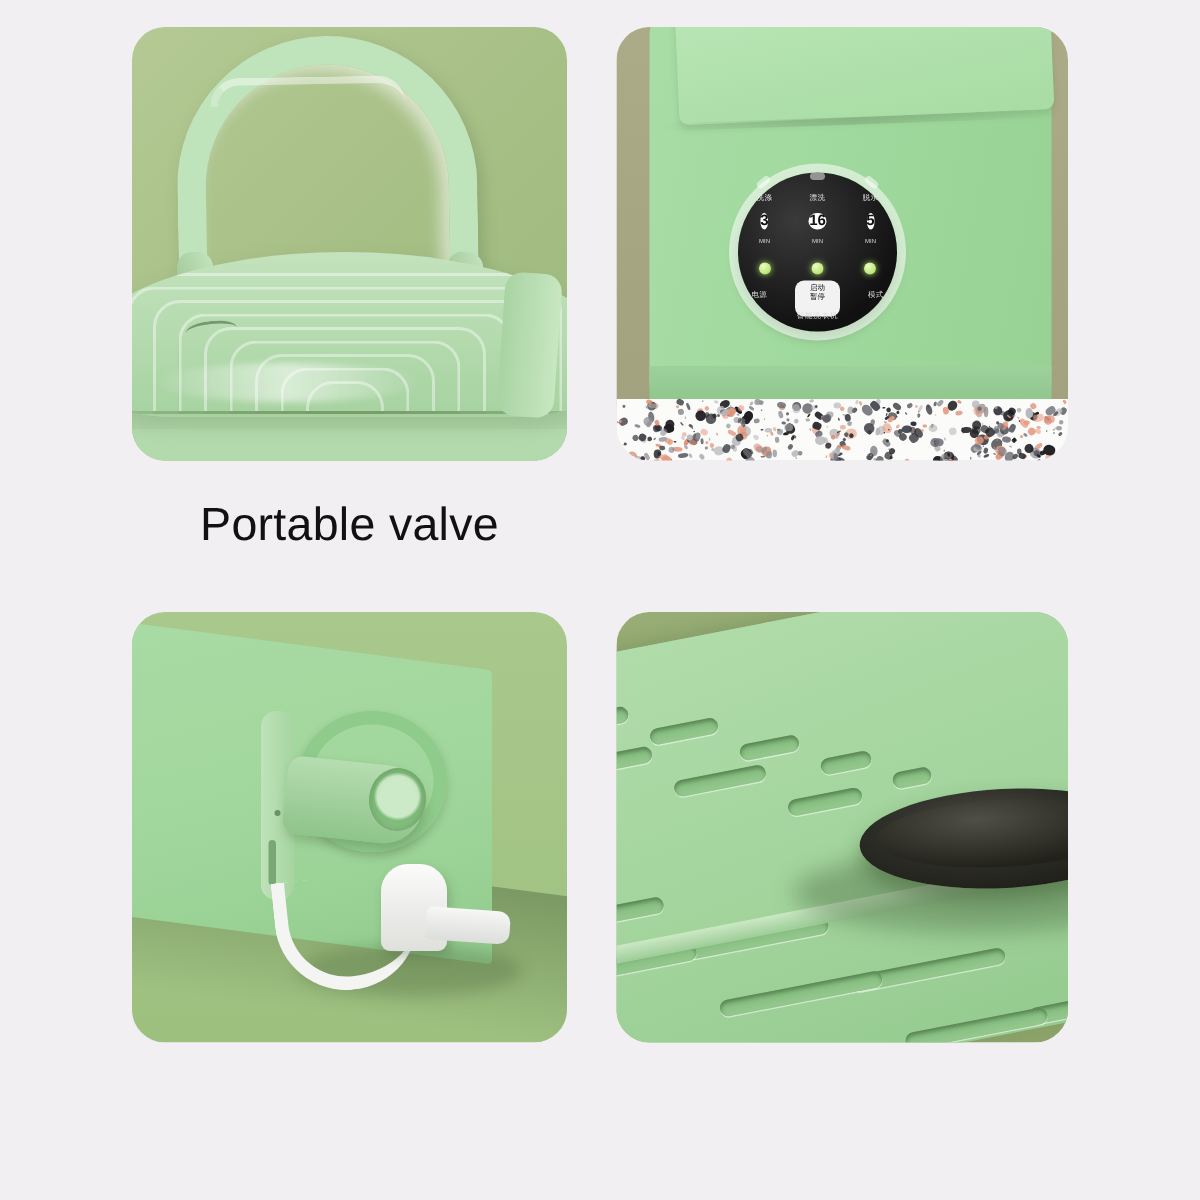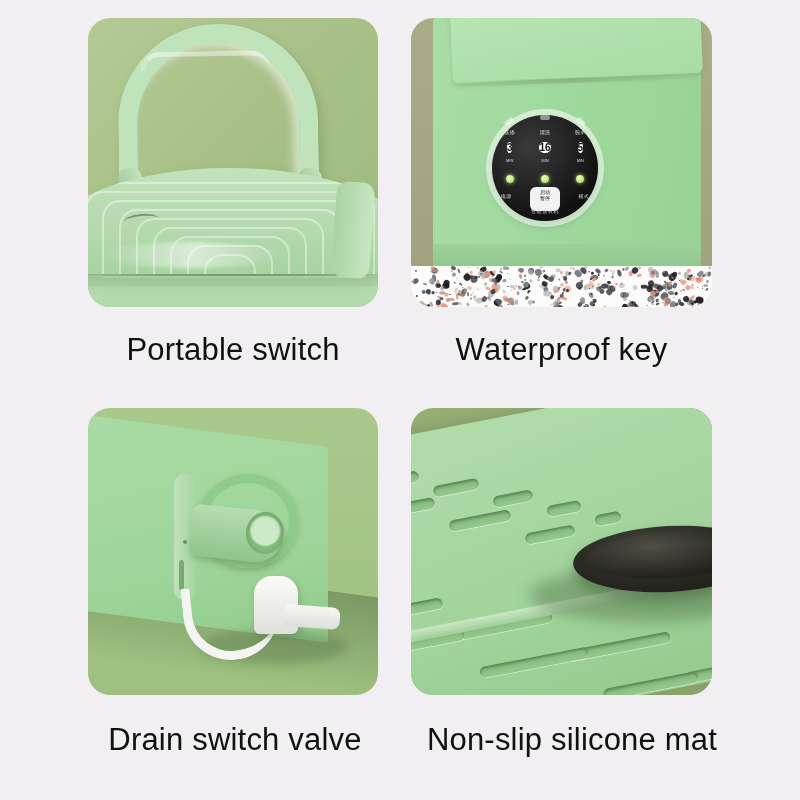--- a/index.html
+++ b/index.html
@@ -840,18 +840,15 @@
         <div class="p4-slot" style="left: 68px; top: 248.52px; width: 110px;"></div>
         <div class="p4-slot" style="left: 192px; top: 272.08px; width: 96px;"></div>
       </div>
     <div class="p4-edge"></div>
     <div class="p4-mat-shadow"></div>
     <div class="p4-mat">
       <div class="p4-mat-inner"></div>
     </div>
   </div>
 
-  <div class="caption" style="left:88px;top:332px;width:290px;">Portable switch</div>
-  <div class="caption" style="left:411px;top:332px;width:301px;">Waterproof key</div>
-  <div class="caption" style="left:76px;top:722px;width:318px;">Drain switch valve</div>
-  <div class="caption" style="left:392px;top:722px;width:360px;">Non-slip silicone mat</div>
+  <div class="caption" style="left:88px;top:332px;width:290px;">Portable valve</div>
 
 </div>
 
 </body></html>

